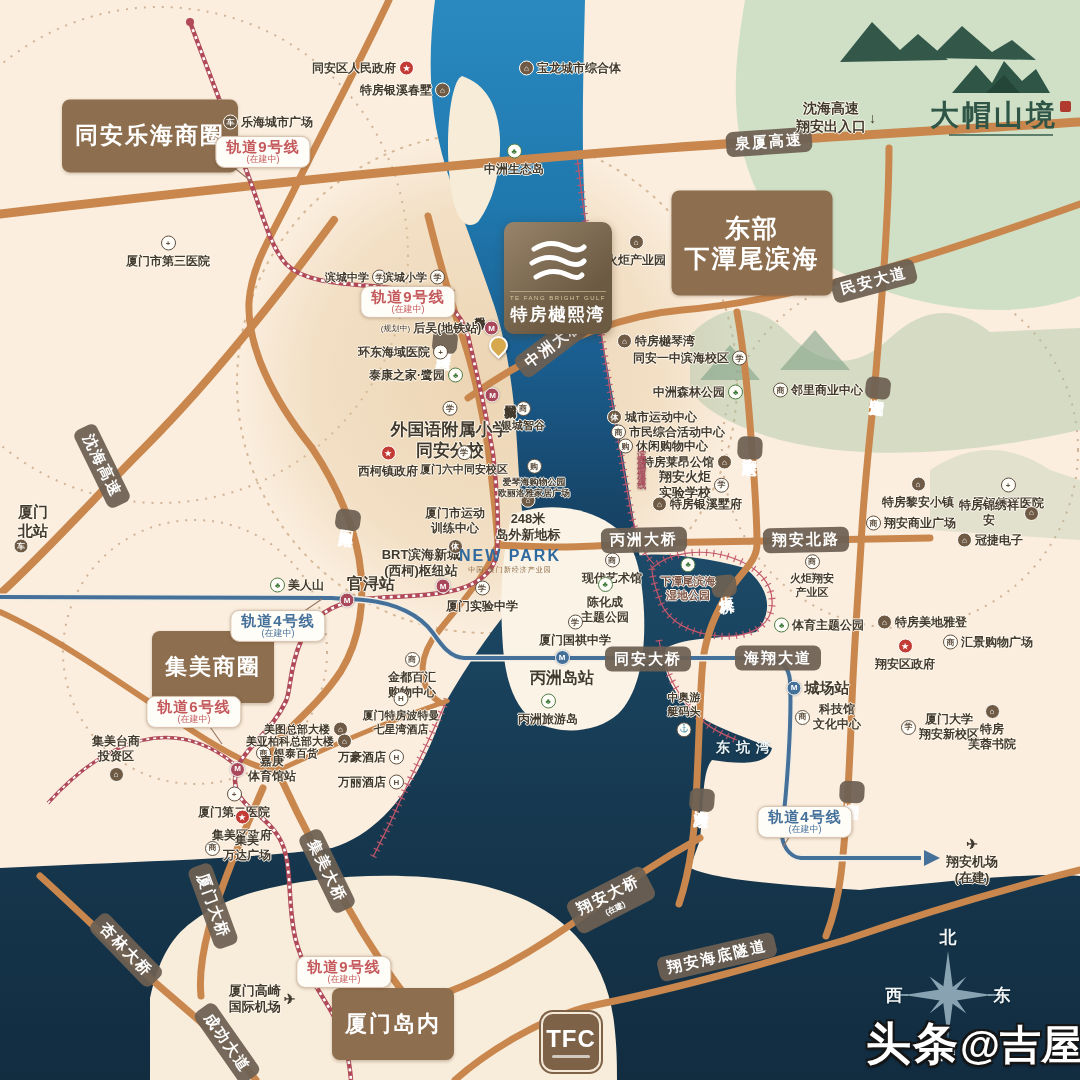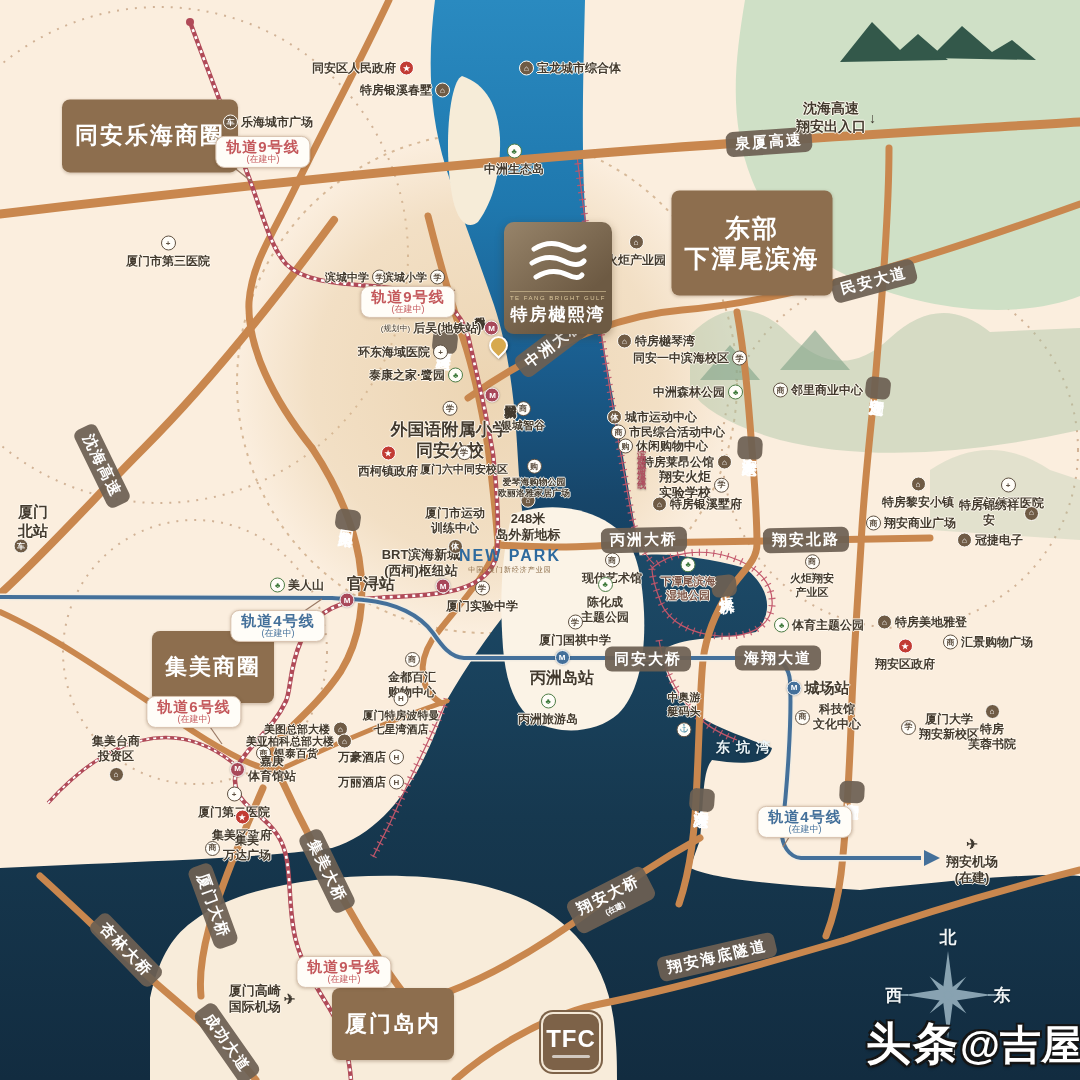--- a/index.html
+++ b/index.html
@@ -218,20 +218,30 @@
 <div id="newpark">
   <div class="t">NEW PARK</div>
   <div class="s">中国·厦门新经济产业园</div>
 </div>
 
 <div id="tfc">
   <div class="t">TFC</div>
   <div class="u"></div>
 </div>
 
+<div id="dms">
+  <svg class="mt" width="110" height="42" viewBox="0 0 110 42">
+    <path d="M6,38 L30,10 L46,28 L58,6 L76,26 L90,14 L104,38 Z" fill="#2e5546"></path>
+    <path d="M40,38 L58,20 L74,38 Z" fill="#244638"></path>
+  </svg>
+  <div>
+    <span class="nm">大帽山境</span><span class="seal"></span>
+  </div>
+  <div class="ln"></div>
+</div>
 
 <div id="compass">
   <svg width="140" height="140" viewBox="-70 -70 140 140">
     <g fill="#9db7c4" opacity="0.85">
       <polygon points="0,-44 5,-6 44,0 5,6 0,44 -5,6 -44,0 -5,-6"></polygon>
       <polygon points="0,-26 3,-4 26,0 3,4 0,26 -3,4 -26,0 -3,-4" transform="rotate(45)"></polygon>
       <circle r="4" fill="none" stroke="#9db7c4" stroke-width="1.5"></circle>
     </g>
     <line x1="-52" y1="0" x2="-40" y2="0" stroke="#9db7c4" stroke-width="1.5"></line>
     <line x1="40" y1="0" x2="52" y2="0" stroke="#9db7c4" stroke-width="1.5"></line>

